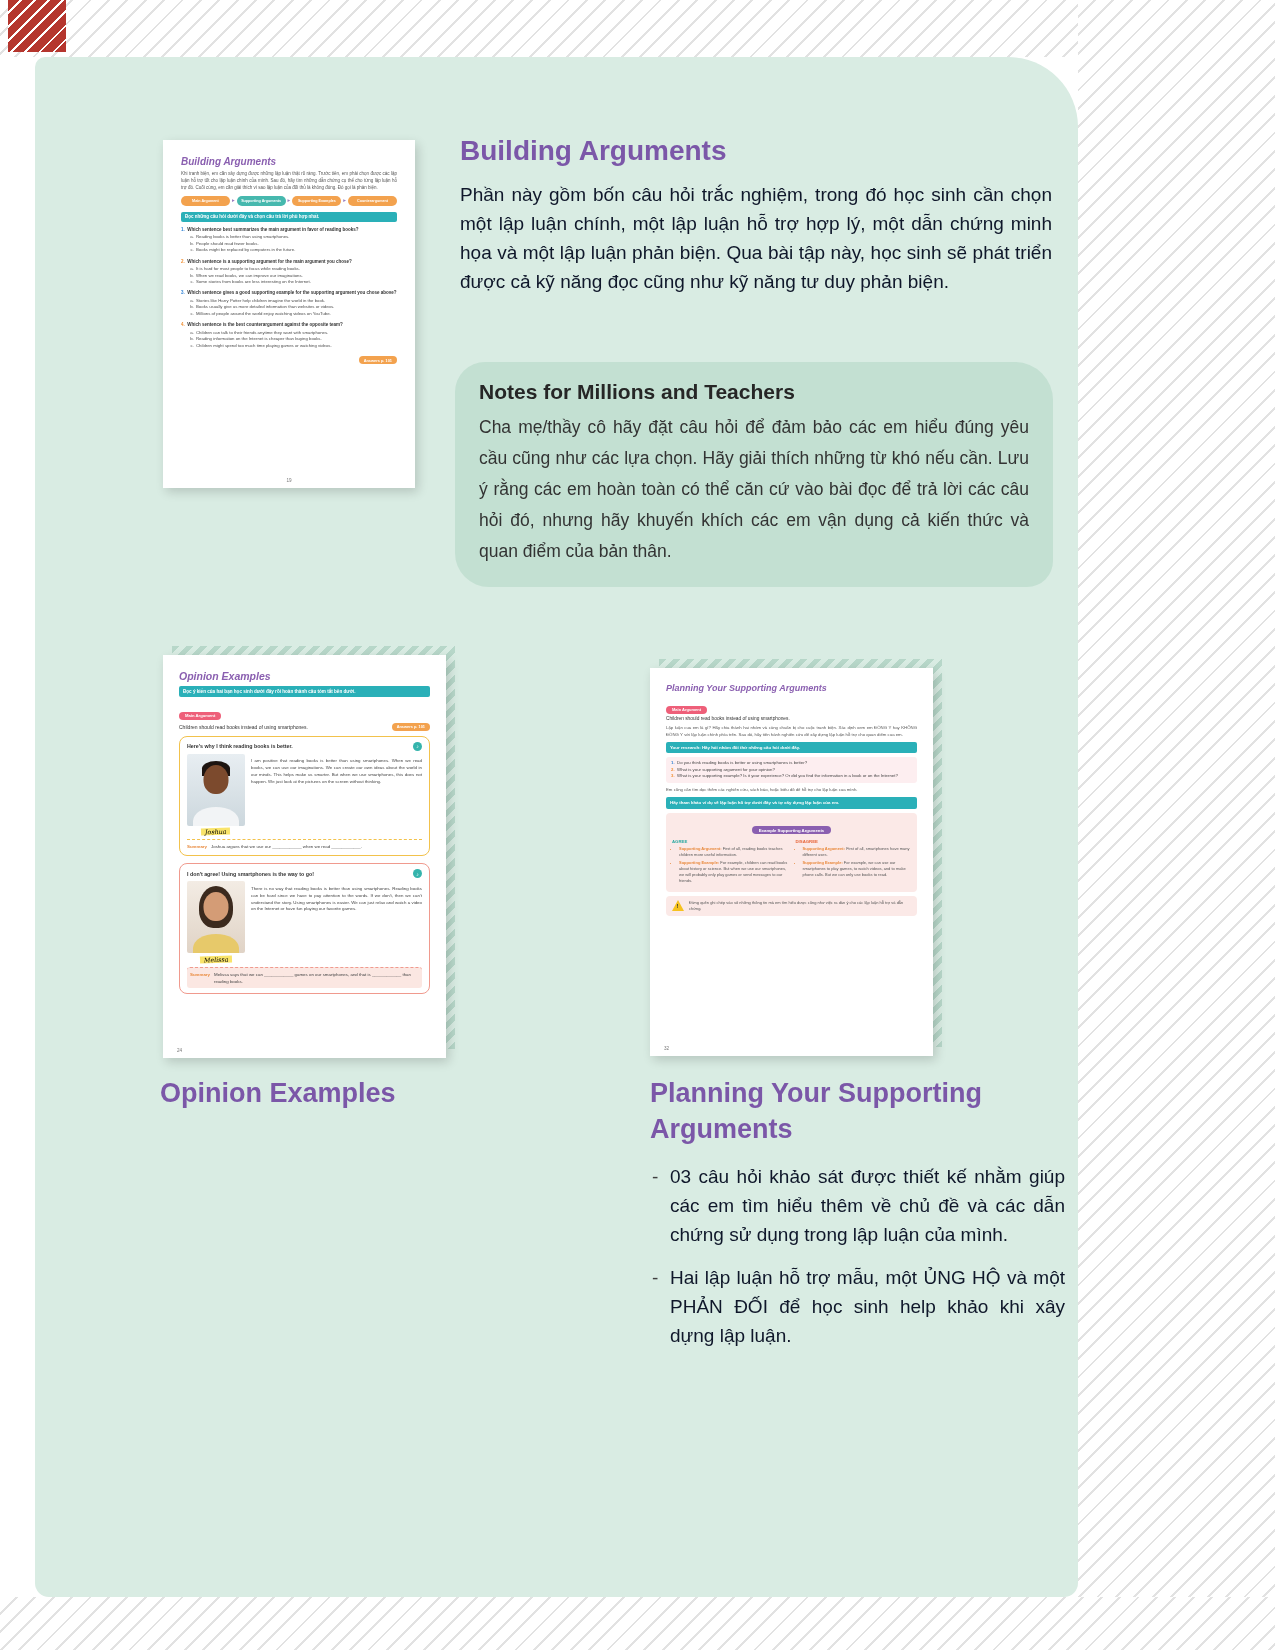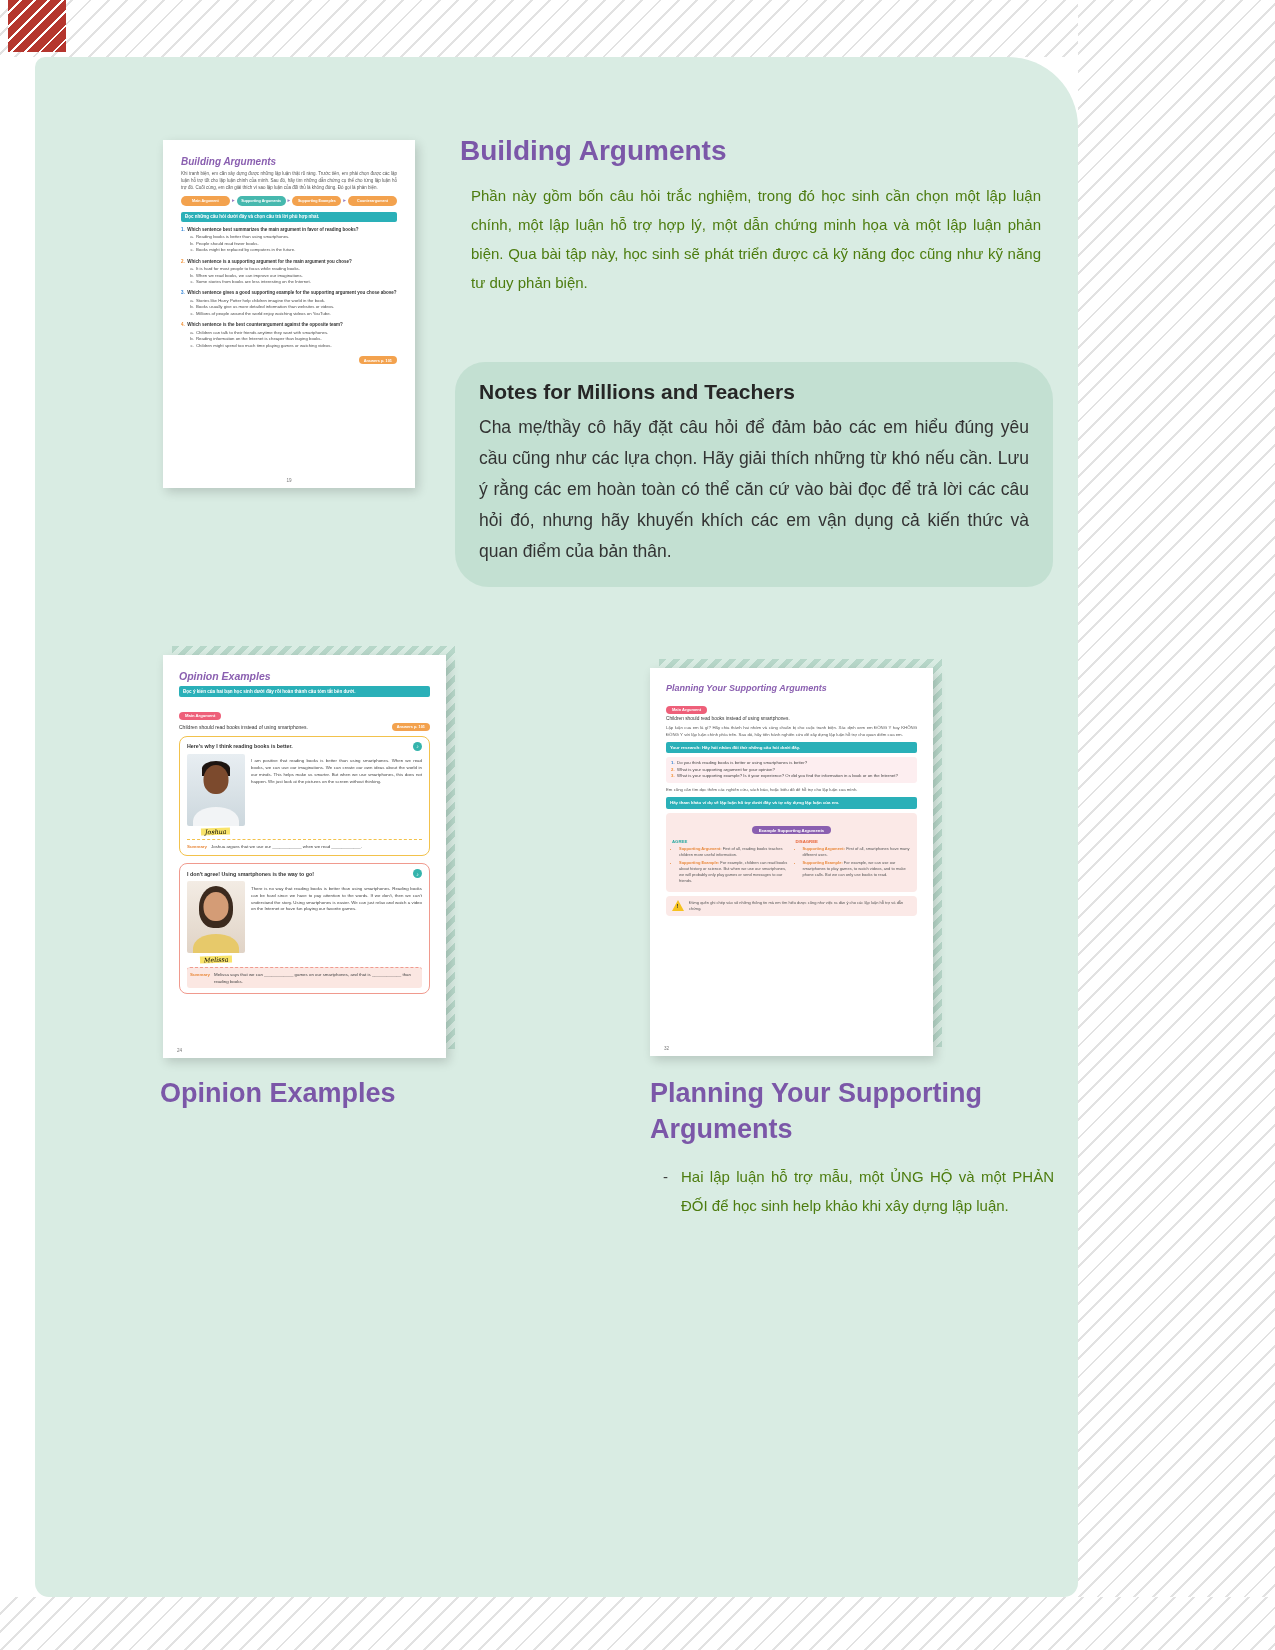--- a/index.html
+++ b/index.html
@@ -9,21 +9,21 @@
   .stripe-top{position:absolute;left:0;top:0;width:1275px;height:57px;}
   .stripe-right{position:absolute;left:1078px;top:0;width:197px;height:1650px;}
   .stripe-bottom{position:absolute;left:0;top:1597px;width:1275px;height:53px;}
   .red-square{position:absolute;left:8px;top:0;width:58px;height:52px;
        background:repeating-linear-gradient(135deg,#b5362e 0 8px,#ffffff 8px 10px);}
   .mint-panel{position:absolute;left:35px;top:57px;width:1043px;height:1540px;
        background:#d9ece3;border-radius:10px 70px 14px 14px;}
 
   
   .big-h{color:#7b57a8;font-weight:bold;font-size:28px;line-height:1.35;margin:0 0 10px 0;}
-  .body-p{color:#4d7c0f;font-size:15px;line-height:29px;text-align:justify;margin:11px;}
+  .body-p{color:#0f172a;font-size:19px;line-height:29px;text-align:justify;margin:0;}
   .top-right{position:absolute;left:460px;top:132px;width:592px;}
   .notes-box{position:absolute;left:455px;top:362px;width:598px;box-sizing:border-box;
        background:#c3e0d2;border-radius:30px 38px 26px 34px;padding:18px 24px 20px 24px;}
   .notes-h{color:#262626;font-weight:bold;font-size:21px;margin:0 0 8px 0;}
   .notes-p{color:#333;font-size:17.5px;line-height:31px;text-align:justify;margin:0;}
   .col-left{position:absolute;left:160px;top:1075px;width:388px;}
   .col-right{position:absolute;left:650px;top:1075px;width:415px;}
   .col-right .big-h{font-size:27px;}
   .col-left .big-h{font-size:27px;}
   .dash-item{position:relative;padding-left:20px;margin-top:14px;}
@@ -331,14 +331,15 @@
     <div class="page-no">32</div>
   </div>
 </div>
 
 <div class="col-left">
   <h2 class="big-h">Opinion Examples</h2>
 </div>
 
 <div class="col-right">
   <h2 class="big-h">Planning Your Supporting Arguments</h2>
+  <div class="body-p dash-item">03 câu hỏi khảo sát được thiết kế nhằm giúp các em tìm hiểu thêm về chủ đề và các dẫn chứng sử dụng trong lập luận của mình.</div>
   <div class="body-p dash-item">Hai lập luận hỗ trợ mẫu, một ỦNG HỘ và một PHẢN ĐỐI để học sinh help khảo khi xây dựng lập luận.</div>
 </div>
 
 </body></html>

